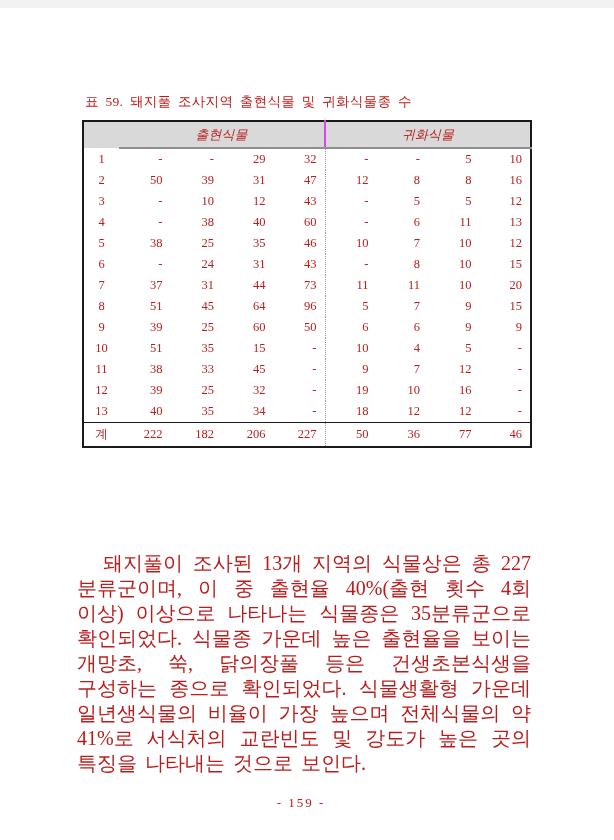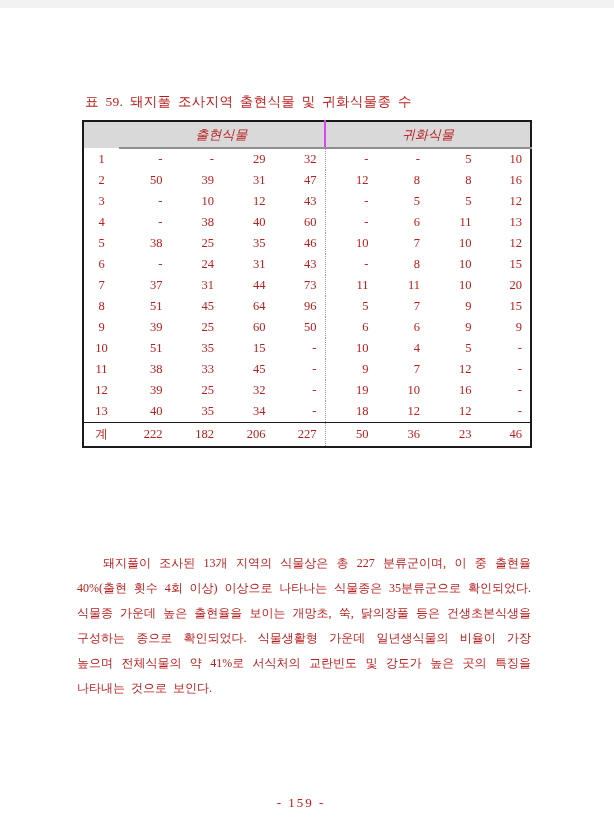--- a/index.html
+++ b/index.html
@@ -79,21 +79,21 @@
     word-spacing: 4px;
     white-space: nowrap;
   }
 
   .body-paragraph {
     position: absolute;
     left: 77px;
     top: 543px;
     width: 454px;
     margin: 0;
-    font-size: 12px;
+    font-size: 20px;
     line-height: 25px;
     text-align: justify;
     text-indent: 26px;
     word-break: keep-all;
     word-spacing: 3px;
   }
 
   .page-number {
     position: absolute;
     left: 0;
@@ -275,21 +275,21 @@
           <td>-</td>
         </tr>
         <tr class="total-row">
           <td class="label-col">계</td>
           <td>222</td>
           <td>182</td>
           <td>206</td>
           <td>227</td>
           <td class="divider">50</td>
           <td>36</td>
-          <td>23</td>
+          <td>77</td>
           <td>46</td>
         </tr>
       </tbody>
   </table>
 
 
   <p class="body-paragraph">돼지풀이 조사된 13개 지역의 식물상은 총 227 분류군이며, 이 중 출현율 40%(출현 횟수 4회 이상) 이상으로 나타나는 식물종은 35분류군으로 확인되었다. 식물종 가운데 높은 출현율을 보이는 개망초, 쑥, 닭의장풀 등은 건생초본식생을 구성하는 종으로 확인되었다. 식물생활형 가운데 일년생식물의 비율이 가장 높으며 전체식물의 약 41%로 서식처의 교란빈도 및 강도가 높은 곳의 특징을 나타내는 것으로 보인다.</p>
 
   <div class="page-number">- 159 -</div>
 

